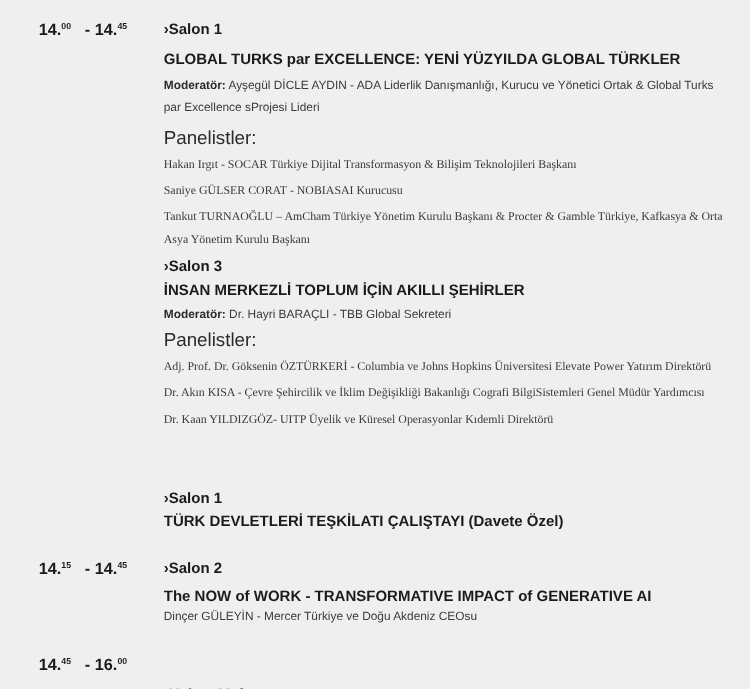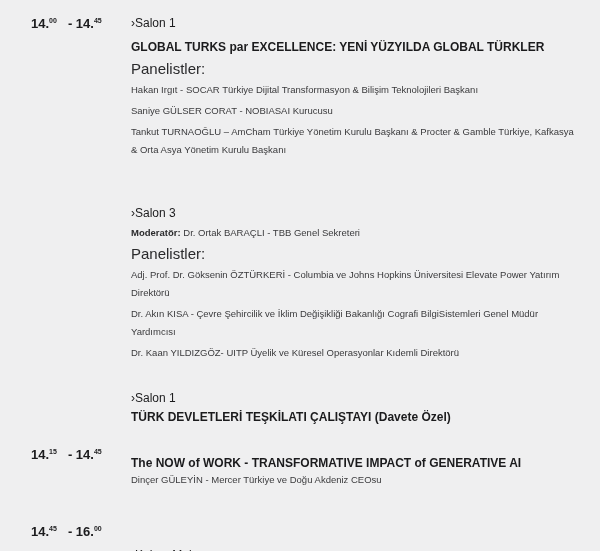--- a/index.html
+++ b/index.html
@@ -35,21 +35,21 @@
   }
   .time .dash {
     margin-left: 11px;
   }
   .content {
     position: absolute;
     left: 131px;
     width: 450px;
   }
   .salon {
-    font-weight: normal;
+    font-weight: bold;
     font-size: 12px;
     color: #1b1b1d;
     line-height: 14px;
     height: 14px;
   }
   .title {
     font-weight: bold;
     font-size: 12px;
     color: #1b1b1d;
     line-height: 14px;
@@ -73,64 +73,71 @@
     color: #2a2a2c;
     line-height: 14px;
     margin-top: 8px;
     margin-bottom: 5px;
   }
   .pline {
     font-size: 9.5px;
     color: #3a3a3c;
     line-height: 18px;
     margin-bottom: 3px;
+    font-family: Liberation Serif, serif;
   }
 </style>
 </head>
 <body>
 
 <div class="row" style="top:16px;">
   <div class="time">
     <span>14.</span><sup>00</sup><span class="dash">- </span><span>14.</span><sup>45</sup>
   </div>
 </div>
 
 <div class="content" style="top:16px;">
   <div class="salon">›Salon 1</div>
   <div class="title">GLOBAL TURKS par EXCELLENCE: YENİ YÜZYILDA GLOBAL TÜRKLER</div>
+  <div class="line block" style="margin-top:6px;">
+    <span class="mod-label">Moderatör:</span>
+    <span>Ayşegül DİCLE AYDIN - ADA Liderlik Danışmanlığı, Kurucu ve Yönetici Ortak &amp; Global Turks par Excellence  sProjesi Lideri</span>
+  </div>
   <div class="panel-head">Panelistler:</div>
   <div class="pline">Hakan Irgıt - SOCAR Türkiye Dijital Transformasyon &amp; Bilişim Teknolojileri Başkanı</div>
   <div class="pline">Saniye GÜLSER CORAT - NOBIASAI Kurucusu</div>
   <div class="pline">Tankut TURNAOĞLU – AmCham Türkiye Yönetim Kurulu Başkanı &amp; Procter &amp; Gamble Türkiye, Kafkasya &amp; Orta Asya Yönetim Kurulu Başkanı</div>
 </div>
 
 <div class="content" style="top:206px;">
   <div class="salon">›Salon 3</div>
+  <div class="title" style="margin-top:5px;">İNSAN MERKEZLİ TOPLUM İÇİN AKILLI ŞEHİRLER</div>
   <div class="line block" style="margin-top:4px;">
     <span class="mod-label">Moderatör:</span>
-    <span>Dr. Ortak BARAÇLI - TBB Genel Sekreteri</span>
+    <span>Dr. Hayri BARAÇLI - TBB Global Sekreteri</span>
   </div>
   <div class="panel-head" style="margin-top:5px;">Panelistler:</div>
   <div class="pline">Adj. Prof. Dr. Göksenin ÖZTÜRKERİ - Columbia ve Johns Hopkins Üniversitesi Elevate Power Yatırım Direktörü</div>
   <div class="pline">Dr. Akın KISA - Çevre Şehircilik ve İklim Değişikliği Bakanlığı Cografi BilgiSistemleri Genel Müdür Yardımcısı</div>
   <div class="pline">Dr. Kaan YILDIZGÖZ- UITP Üyelik ve Küresel Operasyonlar Kıdemli Direktörü</div>
 </div>
 
 <div class="content" style="top:391px;">
   <div class="salon">›Salon 1</div>
   <div class="title" style="margin-top:5px;">TÜRK DEVLETLERİ TEŞKİLATI ÇALIŞTAYI (Davete Özel)</div>
 </div>
 
 <div class="row" style="top:447px;">
   <div class="time">
     <span>14.</span><sup>15</sup><span class="dash">- </span><span>14.</span><sup>45</sup>
   </div>
 </div>
 
 <div class="content" style="top:447px;">
+  <div class="salon">›Salon 2</div>
   <div class="title" style="margin-top:9px;">The NOW of WORK - TRANSFORMATIVE IMPACT of GENERATIVE AI</div>
   <div class="line" style="margin-top:1px;">Dinçer GÜLEYİN - Mercer Türkiye ve Doğu Akdeniz CEOsu</div>
 </div>
 
 <div class="row" style="top:524px;">
   <div class="time">
     <span>14.</span><sup>45</sup><span class="dash">- </span><span>16.</span><sup>00</sup>
   </div>
 </div>
 

